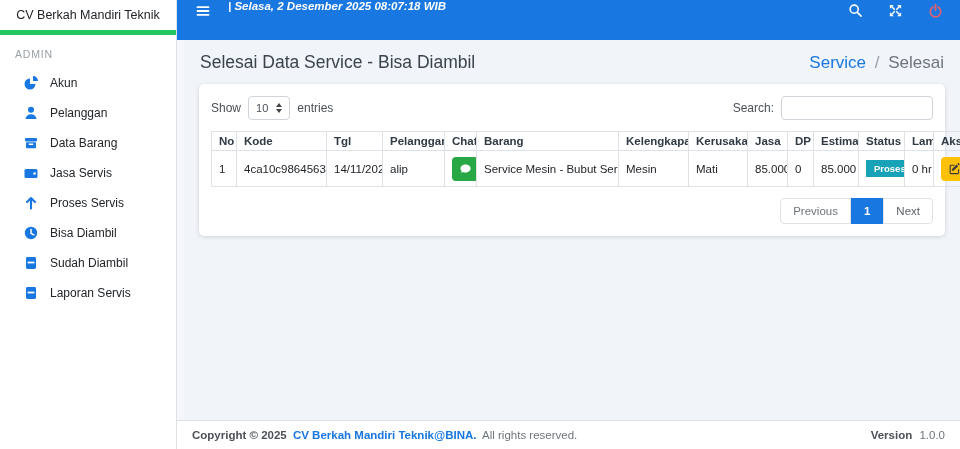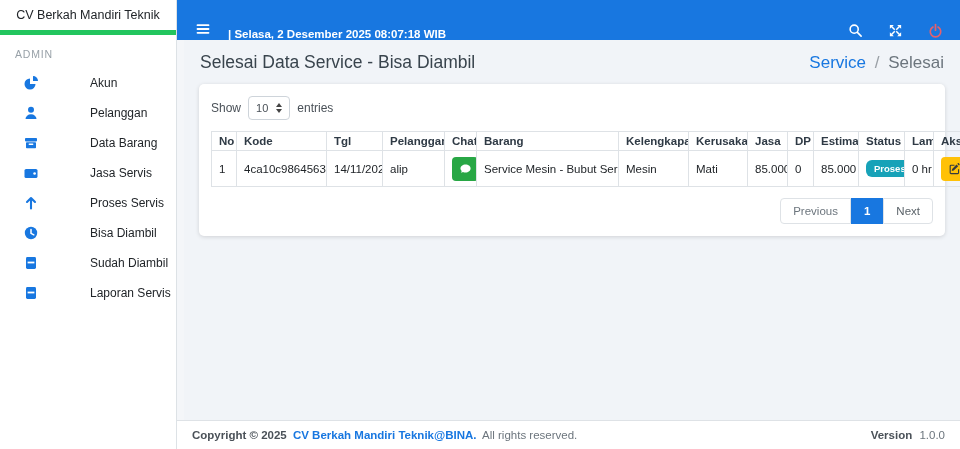--- a/index.html
+++ b/index.html
@@ -6,29 +6,29 @@
   html,body { width:960px; height:449px; overflow:hidden; }
   body { font-family:"Liberation Sans", sans-serif; background:#f4f6f9; }
   .app { display:flex; width:960px; height:449px; }
 
   
   .sidebar { width:177px; min-width:177px; background:#fff; border-right:1px solid #dde2e6; display:flex; flex-direction:column; }
   .brand { height:35px; border-bottom:5px solid #22c55e; display:flex; align-items:center; justify-content:center;
            font-size:12.5px; color:#212529; cursor:pointer; }
   .section-label { padding:13px 15px 8px 15px; font-size:10.5px; font-weight:normal; color:#98a1a8; letter-spacing:.8px; }
   .menu { display:flex; flex-direction:column; }
-  .menu-item { display:flex; align-items:center; height:30px; padding-left:22px; text-decoration:none; cursor:pointer;gap:40px; }
+  .menu-item { display:flex; align-items:center; height:30px; padding-left:22px; text-decoration:none; cursor:pointer; }
   .mi { width:17px; height:17px; display:inline-flex; align-items:center; justify-content:center; }
   .mi svg { width:16px; height:16px; }
   .ml { margin-left:11px; font-size:12px; color:#212529; }
 
   
   .main { flex:1; display:flex; flex-direction:column; min-width:0; }
 
-  .navbar { height:40px; min-height:35px; background:#1877e0; display:flex; align-items:flex-end; padding:0 15px; }
+  .navbar { height:40px; min-height:35px; background:#1877e0; display:flex; align-items:flex-start; padding:0 15px;font-style:italic; }
   .nav-burger { width:22px; height:22px; display:flex; align-items:center; justify-content:center; cursor:pointer; }
   .nav-date { margin-left:14px; color:#fff; font-size:11.5px; font-weight:bold; }
   .nav-right { margin-left:auto; display:flex; align-items:center; gap:20px; }
   .nav-ic { width:20px; height:20px; display:flex; align-items:center; justify-content:center; cursor:pointer; }
 
   .content { flex:1; background:#f1f4f8; padding:10px 15px; overflow:hidden;margin-left:7px; }
   .page-head { display:flex; justify-content:space-between; align-items:center; margin:2px 1px 11px 1px; }
   .page-title { font-size:17.5px; font-weight:400; color:#39444d; }
   .breadcrumb { font-size:17px; color:#6c757d; }
   .breadcrumb a { color:#1877e0; text-decoration:none; cursor:pointer; }
@@ -50,21 +50,21 @@
 
   table { width:100%; border-collapse:collapse; margin-top:11px; font-size:11.5px; table-layout:fixed; }
   th, td { border:1px solid #dee2e6; padding:3px 7px; text-align:left; color:#212529; white-space:nowrap; overflow:hidden; }
   th { font-weight:bold; color:#2f3a45; height:16px; }
   td { height:36px; vertical-align:middle; }
   .c-no{width:25px} .c-kode{width:90px} .c-tgl{width:56px} .c-pel{width:62px} .c-chat{width:32px}
   .c-bar{width:142px} .c-kel{width:70px} .c-ker{width:59px} .c-jasa{width:40px} .c-dp{width:26px}
   .c-est{width:45px} .c-sta{width:46px} .c-lama{width:29px} .c-aksi{width:30px}
 
   .badge-proses { display:inline-block; background:#17a2b8; color:#fff; font-size:9.5px; font-weight:bold;
-                  padding:3px 8px; border-radius:6px; }
+                  padding:3px 8px; border-radius:0; }
   .btn-sq { width:26px; height:24px; border:none; border-radius:4px; display:flex; align-items:center; justify-content:center; cursor:pointer; }
   .btn-chat { background:#28a745; }
   .btn-edit { background:#ffc107; }
 
   .pagination { display:flex; justify-content:flex-end; margin-top:11px; }
   .page-btn { border:1px solid #dee2e6; background:#fff; font-size:11.5px; padding:6px 12px; cursor:pointer;
               font-family:"Liberation Sans",sans-serif; }
   .page-btn.prev { color:#6c757d; border-radius:4px 0 0 4px; }
   .page-btn.next { color:#5a6268; border-radius:0 4px 4px 0; }
   .page-btn.active { background:#1877e0; border-color:#1877e0; color:#fff; font-weight:bold; }
@@ -219,20 +219,24 @@
           <div class="show-entries">
             <span>Show</span>
             <span class="select-box">
               <span>10</span>
               <span class="updown">
                   <i class="up"></i>
                   <i class="dn"></i>
                 </span>
             </span>
             <span>entries</span>
+          </div>
+          <div class="search-wrap">
+            <label>Search:</label>
+            <input type="text" value="" style="">
           </div>
         </div>
 
         <table>
           <thead>
             <tr>
               <th class="c-no">No</th>
               <th class="c-kode">Kode</th>
               <th class="c-tgl">Tgl</th>
               <th class="c-pel">Pelanggan</th>

